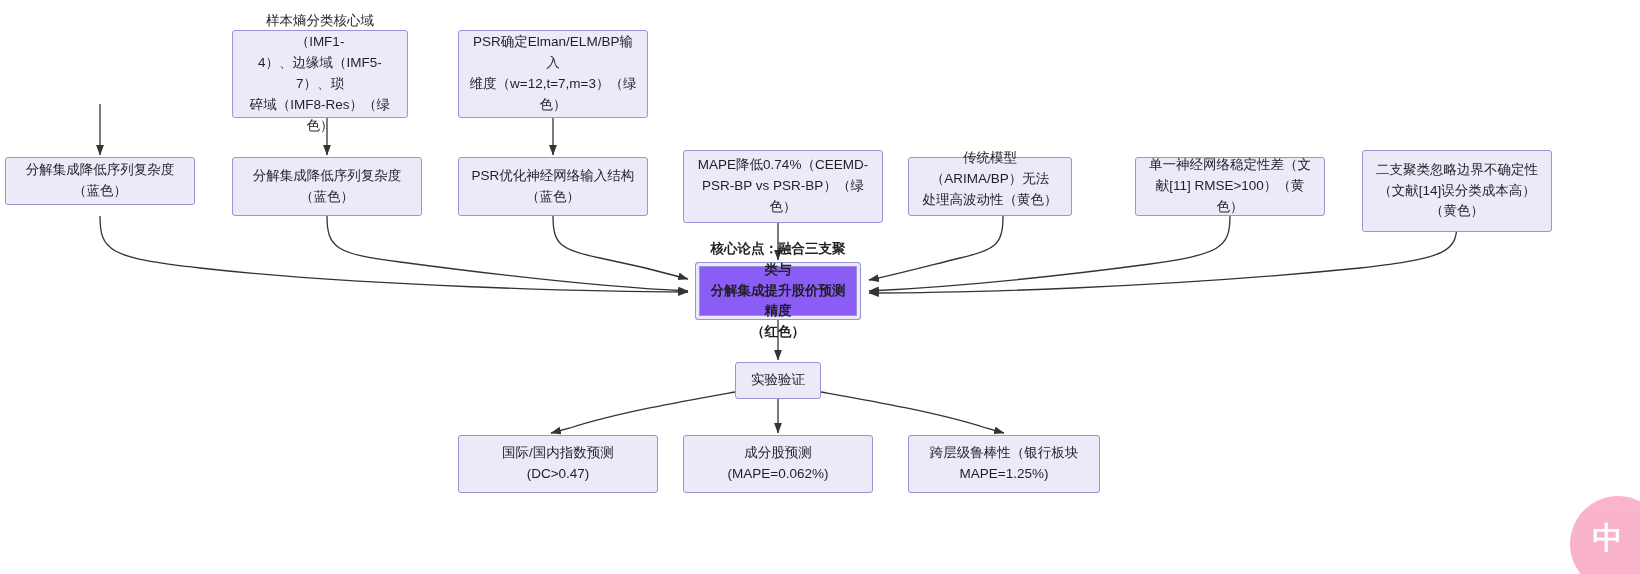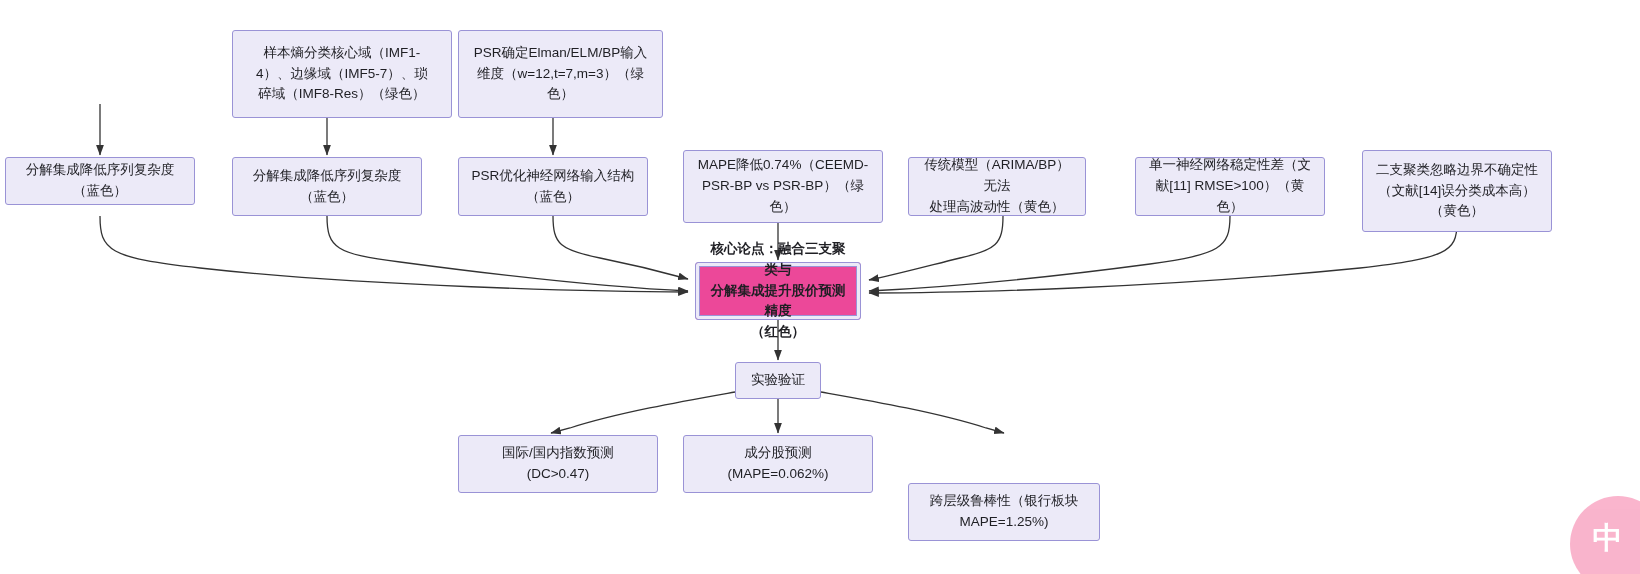--- a/index.html
+++ b/index.html
@@ -25,21 +25,21 @@
     color:#1f1f24;
     font-size:13.5px;
     line-height:1.55;
     padding:4px 10px;
   }
   .node .txt{display:block;white-space:pre-line;}
   .node.core{
     border:1px solid #9A93D6;
     box-shadow:inset 0 0 0 3px #ECEAF8, inset 0 0 0 4px #9A93D6;
     font-weight:600;
-    background:#ec4899;
+    background:#8b5cf6;
   }
   .watermark{
     position:absolute;
     right:-26px;bottom:-18px;
     width:96px;height:96px;
     border-radius:50%;
     background:#F9A8C4;
     opacity:.85;
     display:flex;align-items:center;justify-content:center;
     color:#ffffff;font-size:30px;font-weight:700;
@@ -76,26 +76,26 @@
       <path d="M1457,223 C1457,252 1446,258 1360,268 C1160,288 960,293 869,293"></path>
 
       <path d="M778,320 L778,360"></path>
 
       <path d="M735,392 C690,400 620,412 570,428 L551,433"></path>
       <path d="M778,399 L778,433"></path>
       <path d="M821,392 C866,400 936,412 986,428 L1004,433"></path>
     </g>
   </svg>
 
-  <div class="node" id="n2" style="left: 232px; top: 30px; width: 220px; height: 88px;">
+  <div class="node" id="n2" style="left: 232px; top: 30px; width: 176px; height: 88px;">
     <span class="txt">样本熵分类核心域（IMF1-
 4）、边缘域（IMF5-7）、琐
 碎域（IMF8-Res）（绿色）</span>
   </div>
-  <div class="node" id="n3" style="left: 458px; top: 30px; width: 205px; height: 88px; justify-content: center;">
+  <div class="node" id="n3" style="left: 458px; top: 30px; width: 190px; height: 88px; justify-content: center;">
     <span class="txt">PSR确定Elman/ELM/BP输入
 维度（w=12,t=7,m=3）（绿
 色）</span>
   </div>
   <div class="node" id="n4" style="left: 5px; top: 157px; width: 190px; height: 48px;">
     <span class="txt">分解集成降低序列复杂度
 （蓝色）</span>
   </div>
   <div class="node" id="n5" style="left: 232px; top: 157px; width: 190px; height: 59px;">
     <span class="txt">分解集成降低序列复杂度
@@ -103,21 +103,21 @@
   </div>
   <div class="node" id="n6" style="left: 458px; top: 157px; width: 190px; height: 59px;">
     <span class="txt">PSR优化神经网络输入结构
 （蓝色）</span>
   </div>
   <div class="node" id="n7" style="left: 683px; top: 150px; width: 200px; height: 73px;">
     <span class="txt">MAPE降低0.74%（CEEMD-
 PSR-BP vs PSR-BP）（绿
 色）</span>
   </div>
-  <div class="node" id="n8" style="left: 908px; top: 157px; width: 178px; height: 59px;">
+  <div class="node" id="n8" style="left: 908px; top: 157px; width: 164px; height: 59px; align-items: flex-end;">
     <span class="txt">传统模型（ARIMA/BP）无法
 处理高波动性（黄色）</span>
   </div>
   <div class="node" id="n9" style="left: 1135px; top: 157px; width: 190px; height: 59px;">
     <span class="txt">单一神经网络稳定性差（文
 献[11] RMSE&gt;100）（黄色）</span>
   </div>
   <div class="node" id="n10" style="left: 1362px; top: 150px; width: 190px; height: 82px;">
     <span class="txt">二支聚类忽略边界不确定性
 （文献[14]误分类成本高）
@@ -132,21 +132,21 @@
     <span class="txt">实验验证</span>
   </div>
   <div class="node" id="n12" style="left: 458px; top: 435px; width: 200px; height: 58px;">
     <span class="txt">国际/国内指数预测
 (DC&gt;0.47)</span>
   </div>
   <div class="node" id="n13" style="left: 683px; top: 435px; width: 190px; height: 58px;">
     <span class="txt">成分股预测
 (MAPE=0.062%)</span>
   </div>
-  <div class="node" id="n14" style="left: 908px; top: 435px; width: 192px; height: 58px; margin-top: 48px;">
+  <div class="node" id="n14" style="left: 908px; top: 435px; width: 192px; height: 58px;">
     <span class="txt">跨层级鲁棒性（银行板块
 MAPE=1.25%)</span>
   </div>
 
   <div class="watermark">
     <span>中</span>
   </div>
 
 </div>
 

